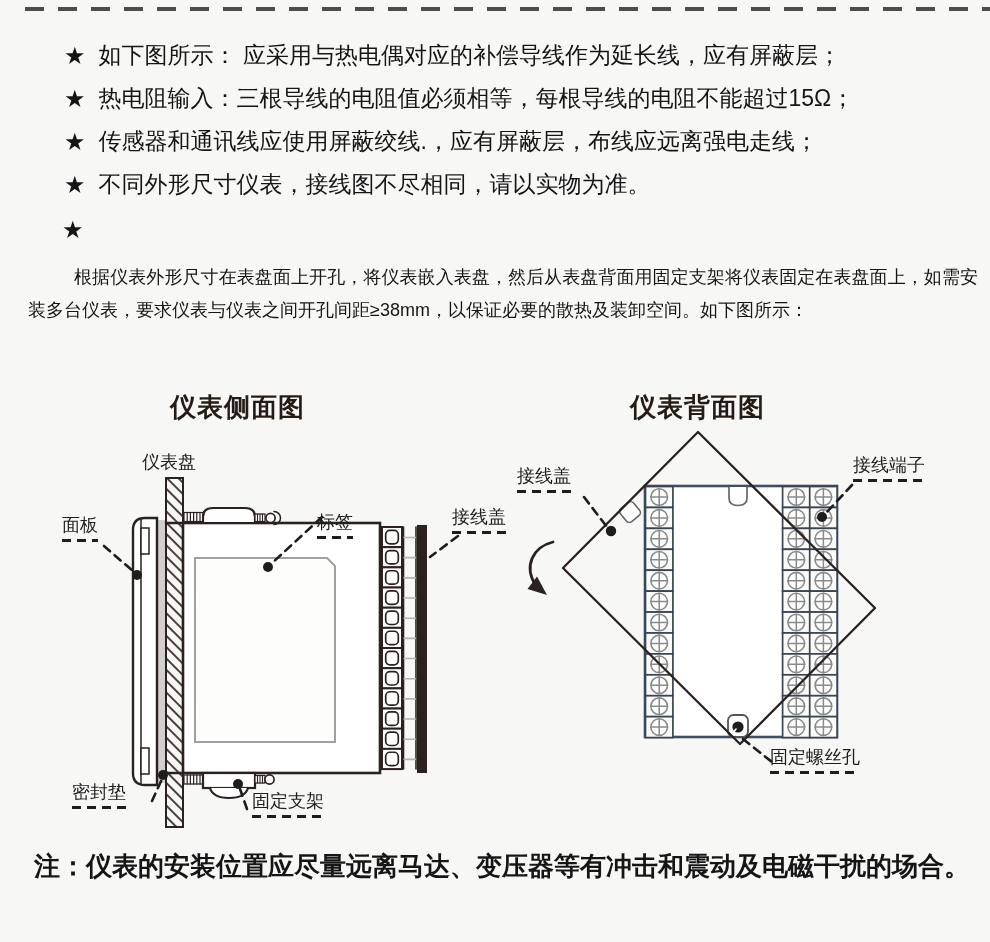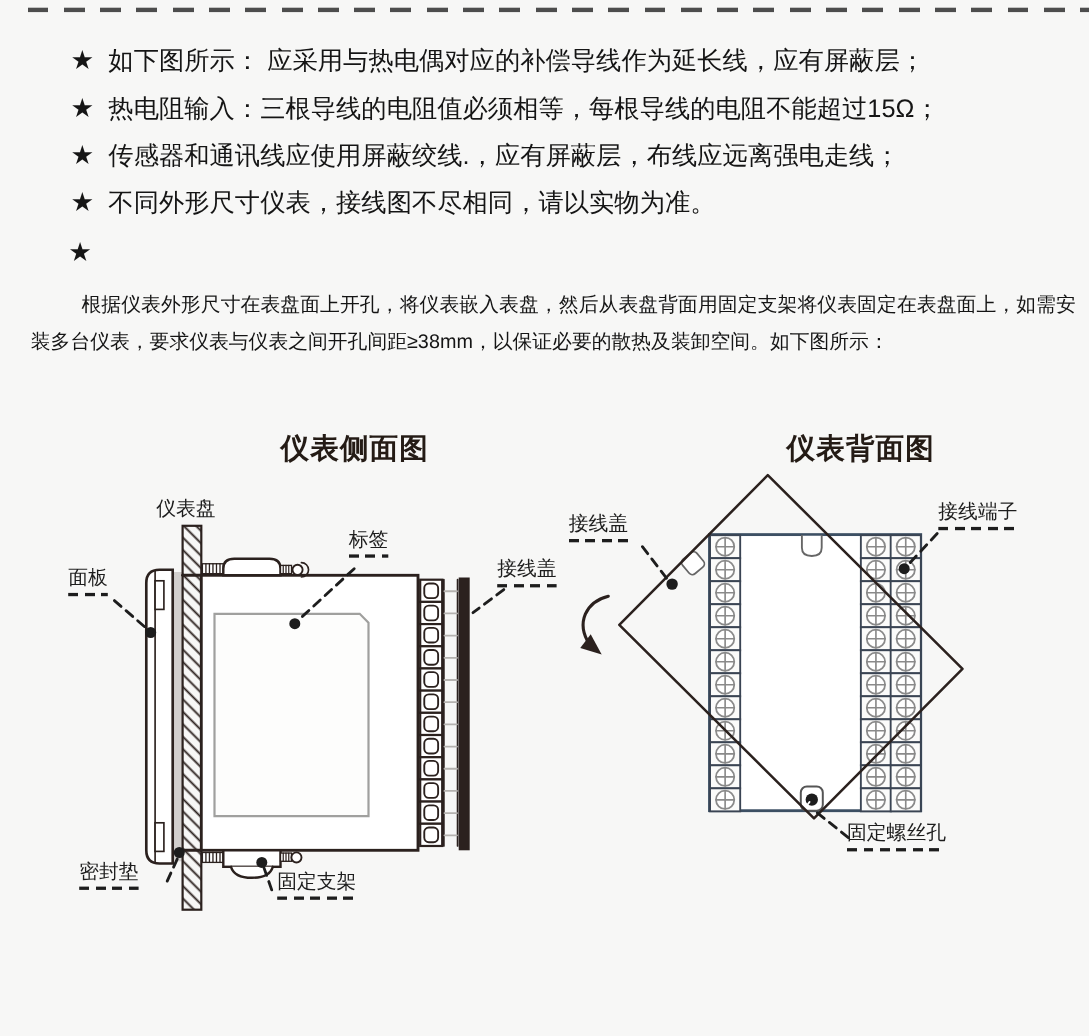--- a/index.html
+++ b/index.html
@@ -17,21 +17,21 @@
     position:absolute;left:64px;display:flex;gap:13px;
     font-size:23px;font-weight:500;line-height:27px;white-space:nowrap;
   }
   .bullet .star{font-size:24px;line-height:27px;}
   .para{
     position:absolute;left:28px;top:261px;width:950px;
     font-size:18px;font-weight:500;line-height:32.5px;
     text-indent:46px;text-align:justify;
   }
   .fig-title{
-    position:absolute;top:390px;width:220px;text-align:right;
+    position:absolute;top:390px;width:220px;text-align:left;
     font-family:"Liberation Serif","DejaVu Serif",serif;
     font-size:26px;font-weight:700;color:#241b15;letter-spacing:1px;
   }
   .lbl{
     position:absolute;font-size:18px;font-weight:500;color:#1d1d1d;
     white-space:nowrap;line-height:20px;
   }
   .lbl.u::after{
     content:"";display:block;height:3px;margin-top:4px;
     background:repeating-linear-gradient(90deg,#1d1d1d 0 9px,transparent 9px 15px);
@@ -266,22 +266,23 @@
       </g>
       <g fill="#1d1d1d">
         <circle cx="611" cy="531" r="5.2"></circle>
         <circle cx="822" cy="517" r="5"></circle>
       </g>
     </g>
   </svg>
 
   <div class="lbl" style="left:142px;top:452px">仪表盘</div>
   <div class="lbl u" style="left:62px;top:515px">面板</div>
-  <div class="lbl u" style="left:317px;top:480px">标签</div>
+  <div class="lbl u" style="left:317px;top:512px">标签</div>
   <div class="lbl u" style="left:452px;top:507px">接线盖</div>
   <div class="lbl u" style="left:72px;top:782px">密封垫</div>
   <div class="lbl u" style="left:252px;top:791px">固定支架</div>
 
   <div class="lbl u" style="left:517px;top:466px">接线盖</div>
   <div class="lbl u" style="left:853px;top:455px">接线端子</div>
   <div class="lbl u" style="left:770px;top:747px">固定螺丝孔</div>
 
+  <div class="note">注：仪表的安装位置应尽量远离马达、变压器等有冲击和震动及电磁干扰的场合。</div>
 </div>
 
 </body></html>

